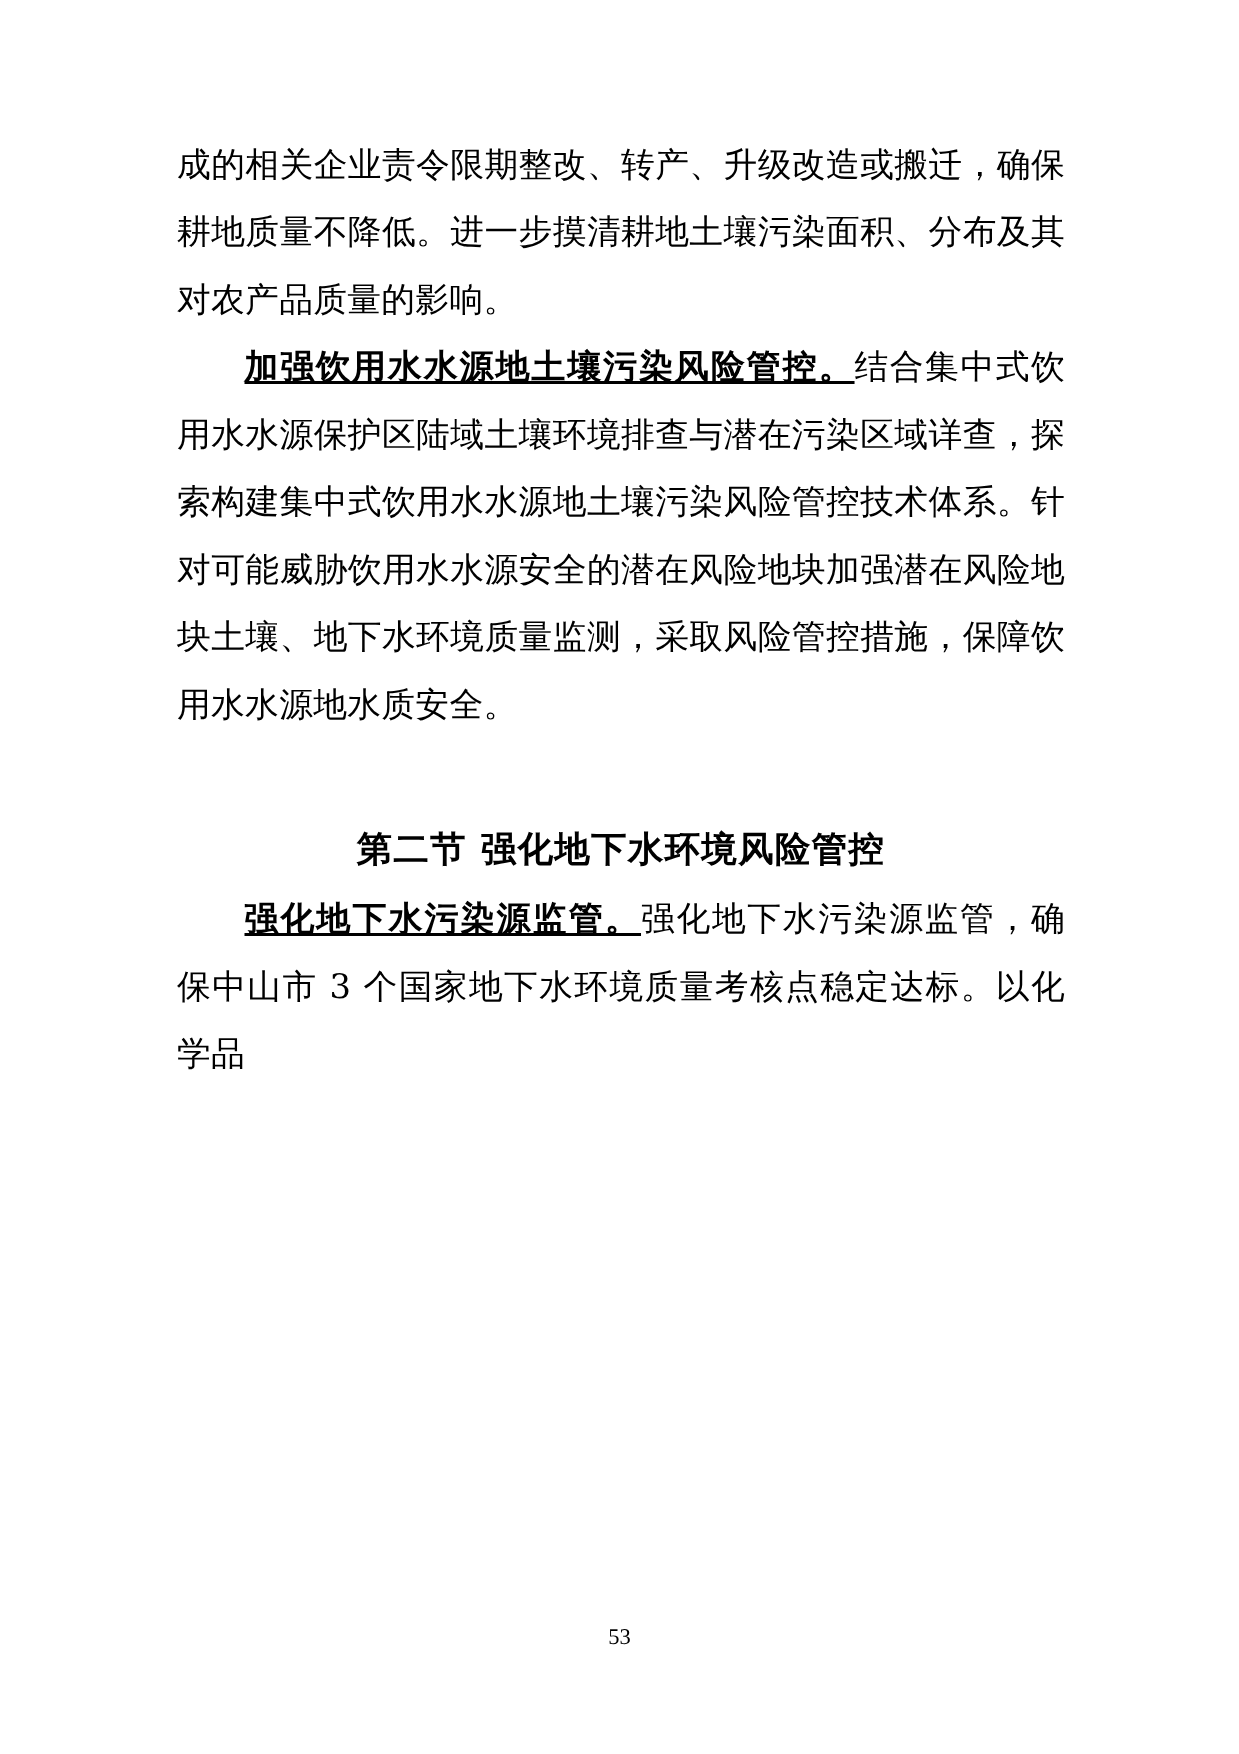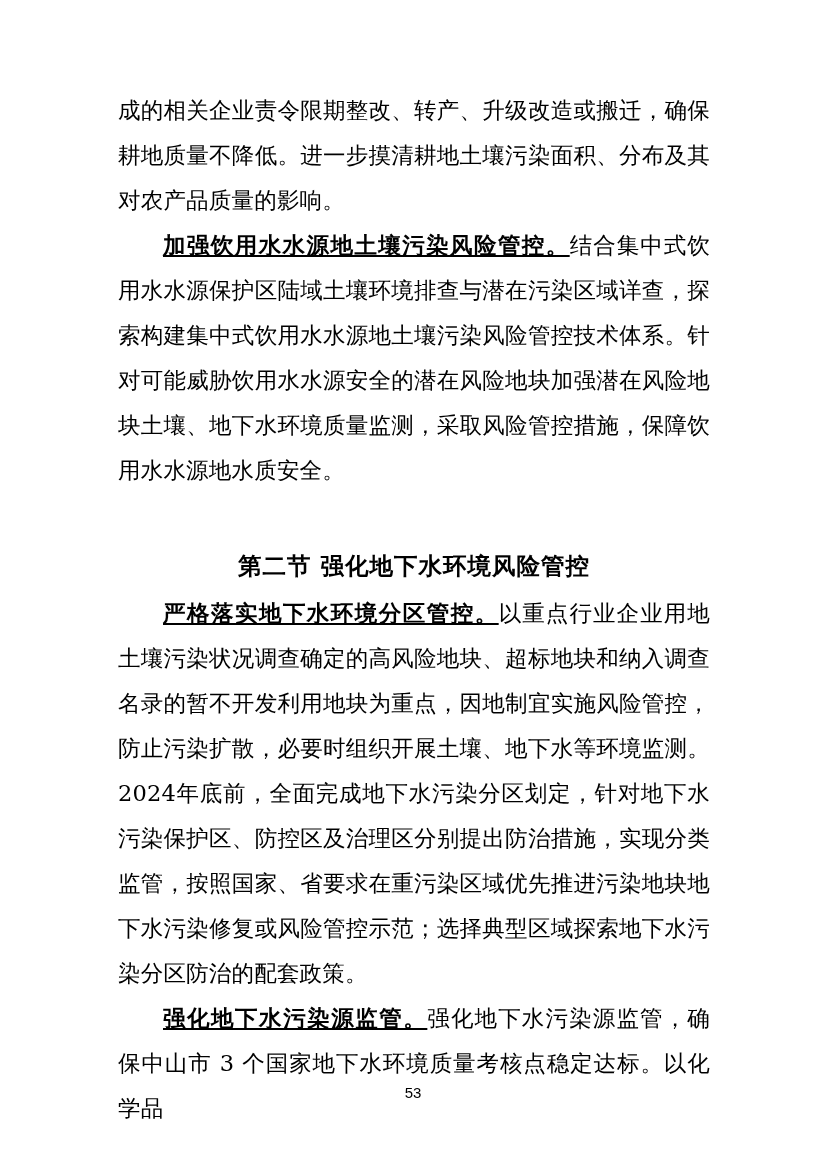--- a/index.html
+++ b/index.html
@@ -60,36 +60,35 @@
   .gap-before {
     margin-top: 0px;
   }
   .page-number {
     position: absolute;
     left: 0;
     top: 1084px;
     width: 826px;
     text-align: center;
     font-size: 15px;
-    font-family: Liberation Sans, sans-serif;
+    font-family: Liberation Serif, serif;
     color: #000000;
   }
 </style>
 </head>
 <body>
 
 <div class="page">
   <div class="content">
 
     <p class="body-para">成的相关企业责令限期整改、转产、升级改造或搬迁，确保耕地质量不降低。进一步摸清耕地土壤污染面积、分布及其对农产品质量的影响。</p>
 
     <p class="indent2"><span class="lead">加强饮用水水源地土壤污染风险管控。</span><span>结合集中式饮用水水源保护区陆域土壤环境排查与潜在污染区域详查，探索构建集中式饮用水水源地土壤污染风险管控技术体系。针对可能威胁饮用水水源安全的潜在风险地块加强潜在风险地块土壤、地下水环境质量监测，采取风险管控措施，保障饮用水水源地水质安全。</span></p>
 
     <p class="section-title">第二节  强化地下水环境风险管控</p>
 
-    <p class="indent2 gap-before"><span class="lead">严格落实地下水环境分区管控。</span><span>以重点行业企业用地土壤污染状况调查确定的高风险地块、超标地块和纳入调查名录的暂不开发利用地块为重点，因地制宜实施风险管控，防止污染扩散，必要时组织开展土壤、地下水等环境监测。2024年底前，全面完成地下水污染分区划定，针对地下水污染保护区、防控区及治理区分别提出防治措施，实现分类监管，按照国家、省要求在重污染区域优先推进污染地块地下水污染修复或风险管控示范；选择典型区域探索地下水污染分区防治的配套政策。</span></p>
 
     <p class="indent2"><span class="lead">强化地下水污染源监管。</span><span>强化地下水污染源监管，确保中山市 3 个国家地下水环境质量考核点稳定达标。以化学品</span></p>
 
   </div>
 
   <div class="page-number">53</div>
 </div>
 
 </body></html>

